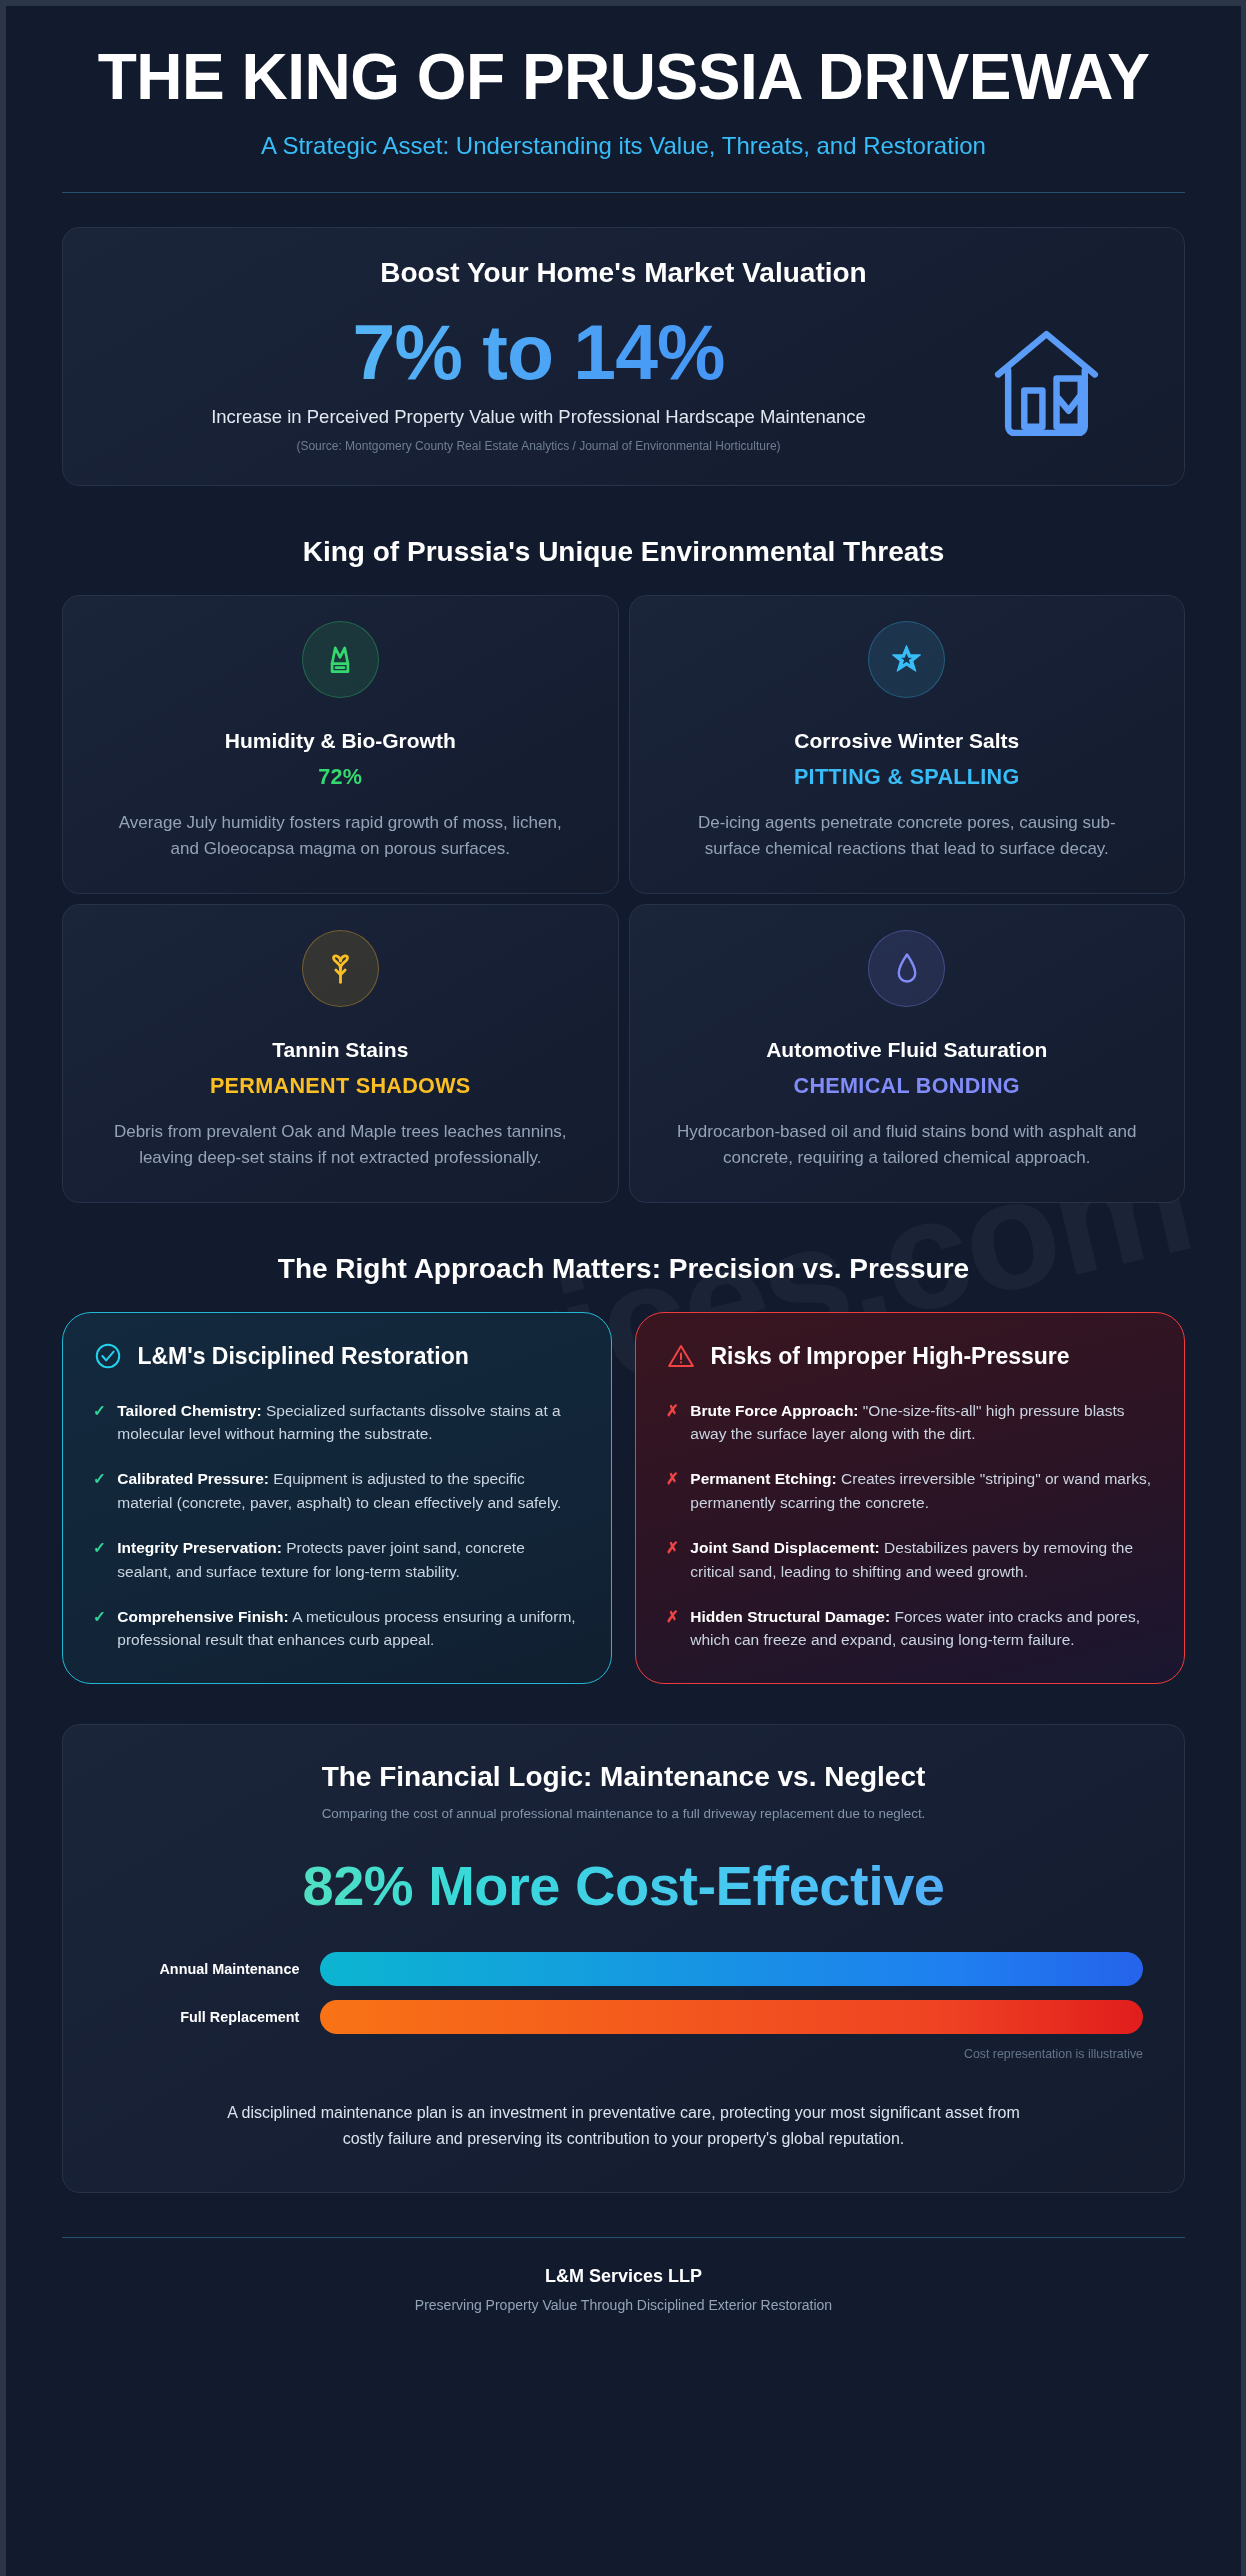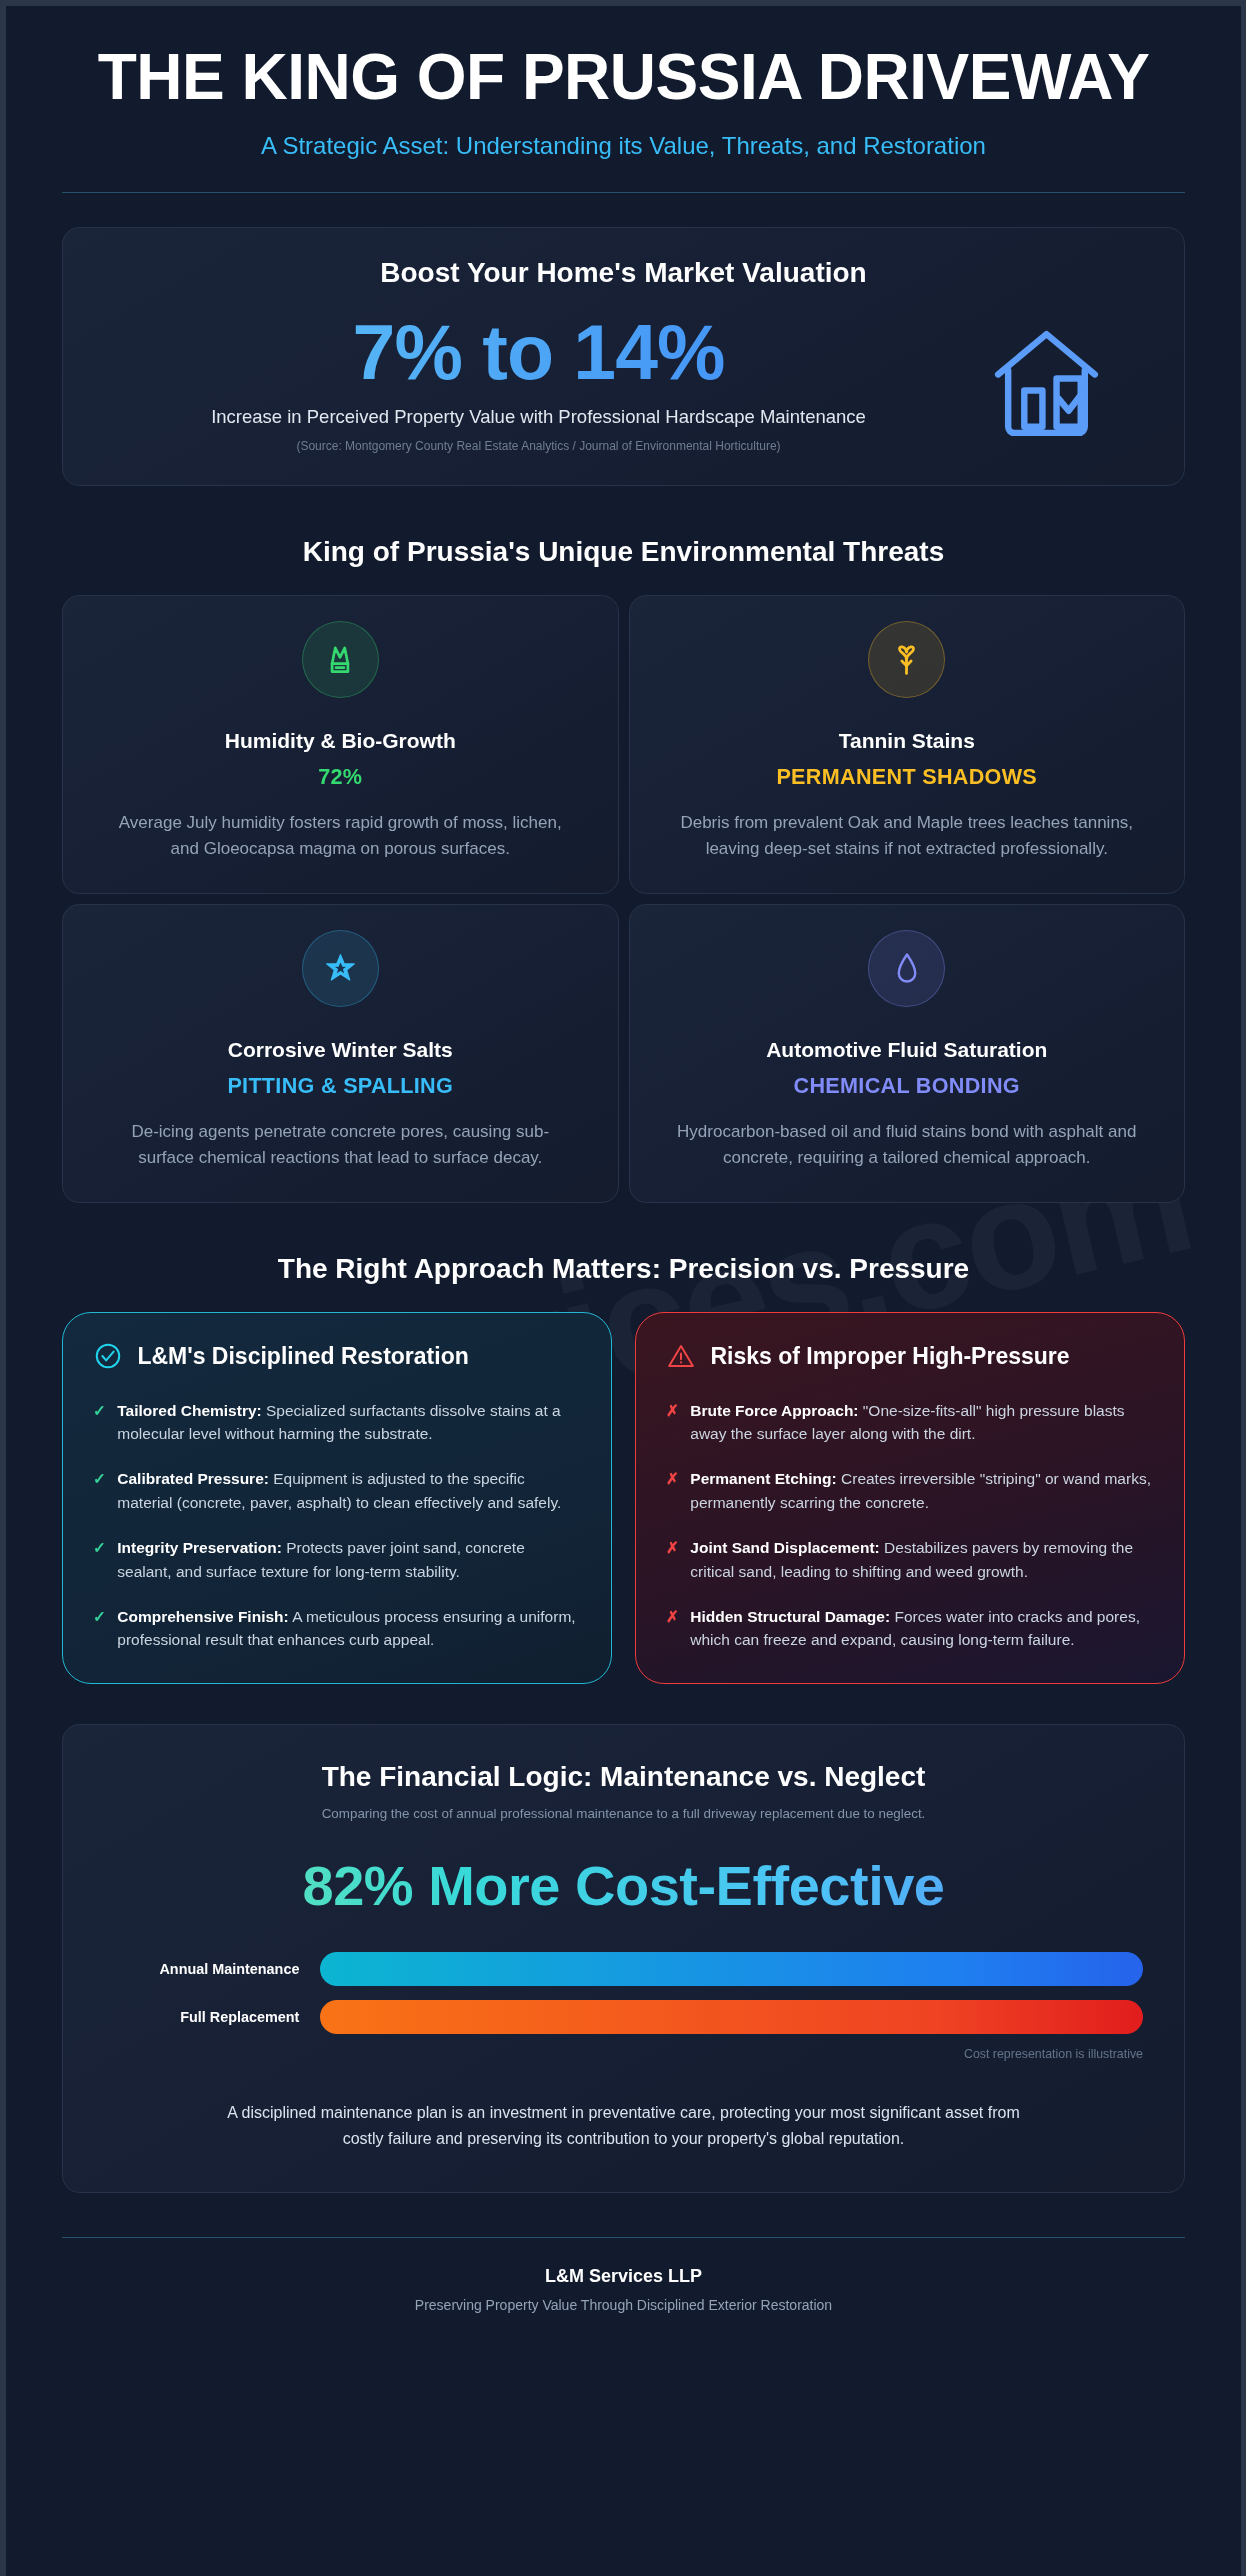--- a/index.html
+++ b/index.html
@@ -324,47 +324,47 @@
         <div class="threat-icon-wrap" style="background:rgba(52,217,111,0.12); border:1px solid rgba(52,217,111,0.30);">
           <svg width="38" height="38" viewBox="0 0 48 48" fill="none" stroke="#34d96f" stroke-width="3.4" stroke-linecap="round" stroke-linejoin="round">
             <path d="M14 30 L18 10 L24 22 L30 10 L34 30 Z"></path>
             <path d="M14 30 h20 v10 h-20 z"></path>
             <path d="M19 35 h10"></path>
           </svg>
         </div>
         <div class="threat-name">Humidity &amp; Bio-Growth</div>
         <div class="threat-stat" style="color:#34d96f;">72%</div>
         <div class="threat-desc">Average July humidity fosters rapid growth of moss, lichen, and Gloeocapsa magma on porous surfaces.</div>
+      </div>
+
+      <div class="card threat-card">
+        <div class="threat-icon-wrap" style="background:rgba(56,189,248,0.12); border:1px solid rgba(56,189,248,0.30);">
+          <svg width="37" height="37" viewBox="0 0 48 48" fill="#38bdf8" stroke="#38bdf8" stroke-width="1.5" stroke-linejoin="round">
+            <path d="M24 6 L29 18 L42 18 L32 26 L36 39 L24 31 L12 39 L16 26 L6 18 L19 18 Z"></path>
+            <path d="M24 14 L27 21 L34 21 L28 25 L30 32 L24 28 L18 32 L20 25 L14 21 L21 21 Z" fill="#17344f"></path>
+          </svg>
+        </div>
+        <div class="threat-name">Corrosive Winter Salts</div>
+        <div class="threat-stat" style="color:#38bdf8;">PITTING &amp; SPALLING</div>
+        <div class="threat-desc">De-icing agents penetrate concrete pores, causing sub-surface chemical reactions that lead to surface decay.</div>
       </div>
 
       <div class="card threat-card">
         <div class="threat-icon-wrap" style="background:rgba(251,191,36,0.12); border:1px solid rgba(251,191,36,0.32);">
           <svg width="37" height="37" viewBox="0 0 48 48" fill="none" stroke="#fbbf24" stroke-width="3.6" stroke-linecap="round" stroke-linejoin="round">
             <path d="M24 42 V24"></path>
             <path d="M24 24 C24 16 16 16 15 11 C14 6 22 6 24 14"></path>
             <path d="M24 24 C24 16 32 16 33 11 C34 6 26 6 24 14"></path>
             <path d="M24 32 L18 26"></path>
             <path d="M24 32 L30 26"></path>
           </svg>
         </div>
         <div class="threat-name">Tannin Stains</div>
         <div class="threat-stat" style="color:#fbbf24;">PERMANENT SHADOWS</div>
         <div class="threat-desc">Debris from prevalent Oak and Maple trees leaches tannins, leaving deep-set stains if not extracted professionally.</div>
-      </div>
-
-      <div class="card threat-card">
-        <div class="threat-icon-wrap" style="background:rgba(56,189,248,0.12); border:1px solid rgba(56,189,248,0.30);">
-          <svg width="37" height="37" viewBox="0 0 48 48" fill="#38bdf8" stroke="#38bdf8" stroke-width="1.5" stroke-linejoin="round">
-            <path d="M24 6 L29 18 L42 18 L32 26 L36 39 L24 31 L12 39 L16 26 L6 18 L19 18 Z"></path>
-            <path d="M24 14 L27 21 L34 21 L28 25 L30 32 L24 28 L18 32 L20 25 L14 21 L21 21 Z" fill="#17344f"></path>
-          </svg>
-        </div>
-        <div class="threat-name">Corrosive Winter Salts</div>
-        <div class="threat-stat" style="color:#38bdf8;">PITTING &amp; SPALLING</div>
-        <div class="threat-desc">De-icing agents penetrate concrete pores, causing sub-surface chemical reactions that lead to surface decay.</div>
       </div>
 
       <div class="card threat-card">
         <div class="threat-icon-wrap" style="background:rgba(129,140,248,0.13); border:1px solid rgba(129,140,248,0.32);">
           <svg width="36" height="36" viewBox="0 0 48 48" fill="none" stroke="#818cf8" stroke-width="3.2" stroke-linecap="round" stroke-linejoin="round">
             <path d="M24 6 C24 6 13 22 13 31 a11 11 0 0 0 22 0 C35 22 24 6 24 6 Z"></path>
           </svg>
         </div>
         <div class="threat-name">Automotive Fluid Saturation</div>
         <div class="threat-stat" style="color:#818cf8;">CHEMICAL BONDING</div>

